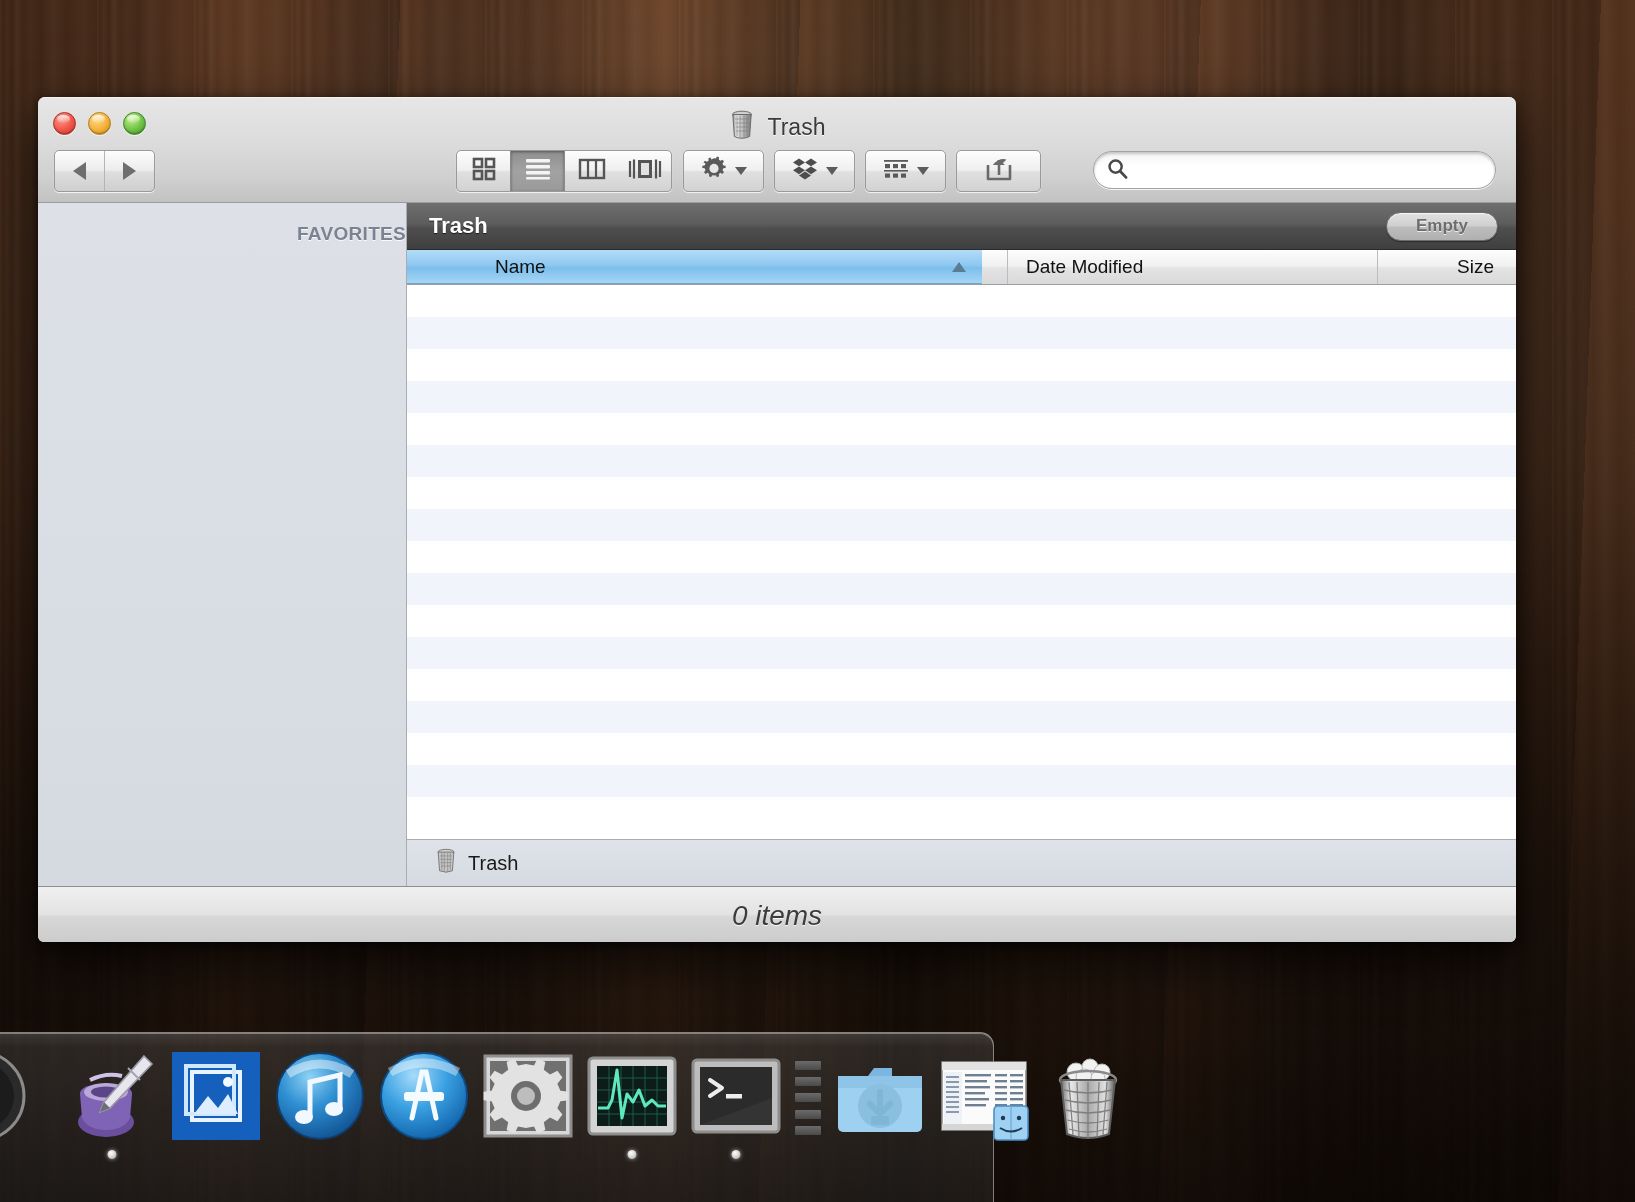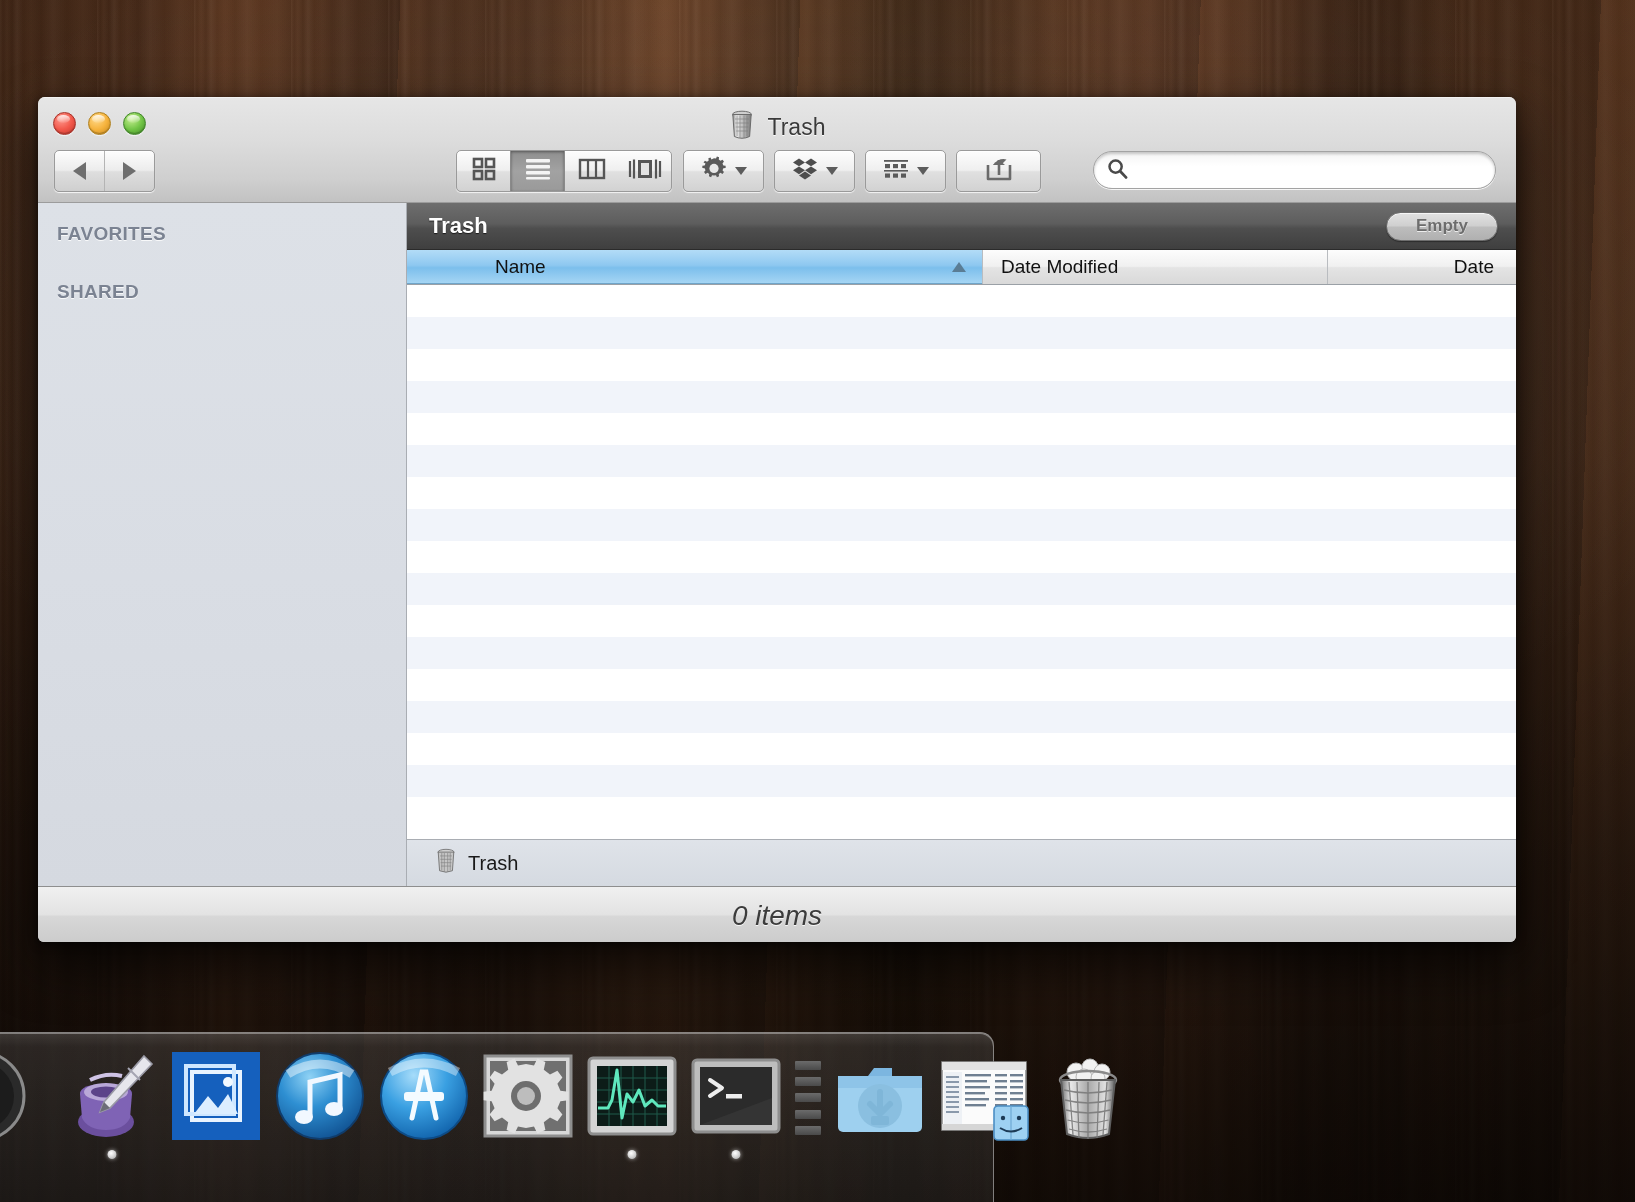--- a/index.html
+++ b/index.html
@@ -225,21 +225,21 @@
   }
   .sb-header {
     font-size: 19px;
     font-weight: bold;
     color: #7b8392;
     padding: 0 0 0 19px;
     margin-bottom: 36px;
     letter-spacing: 0.3px;
     text-shadow: 0 1px 0 rgba(255,255,255,0.8);
   }
-  .sb-header:first-child { margin-top: 6px; }
+  .sb-header:first-child { margin-top: 6px; text-align: right; }
 
   #content-pane {
     flex: 1;
     display: flex;
     flex-direction: column;
     background: #ffffff;
     min-width: 0;
   }
 
   
@@ -278,20 +278,21 @@
   }
 
   
   #col-headers {
     display: flex;
     height: 34px;
     border-bottom: 1px solid #9aa0a6;
     background: linear-gradient(180deg, #fdfdfd 0%, #f0f0f0 48%, #e4e4e4 52%, #d9d9d9 100%);
     font-size: 19px;
     color: #111;
+    gap: 25px;
   }
   .col-h {
     display: flex;
     align-items: center;
     box-sizing: border-box;
     position: relative;
   }
   .col-h + .col-h { border-left: 1px solid #b9bcc0; }
   .col-h.sorted {
     background: linear-gradient(180deg, #b3dcf7 0%, #8ec8f0 46%, #7cbfec 54%, #a5d5f4 100%);
@@ -577,40 +578,39 @@
         </svg>
       </span>
       <input id="search-input" type="text" value="" placeholder="" style="">
     </div>
   </div>
 
   <div id="window-body">
 
     <div id="sidebar">
       <div class="sb-header">FAVORITES</div>
-      <div class="sb-header">SHARED</div>
     </div>
 
     <div id="content-pane">
 
       <div id="pane-header">
         <div id="pane-title">Trash</div>
         <div id="empty-button">Empty</div>
       </div>
 
       <div id="col-headers">
         <div class="col-h sorted" id="col-name">
           <span>Name</span>
           <span class="sort-arrow"></span>
         </div>
         <div class="col-h" id="col-date">
           <span>Date Modified</span>
         </div>
         <div class="col-h" id="col-size">
-          <span>Date</span>
+          <span>Size</span>
         </div>
       </div>
 
       <div id="file-list">
           <div class="row"></div>
           <div class="row alt"></div>
           <div class="row"></div>
           <div class="row alt"></div>
           <div class="row"></div>
           <div class="row alt"></div>

